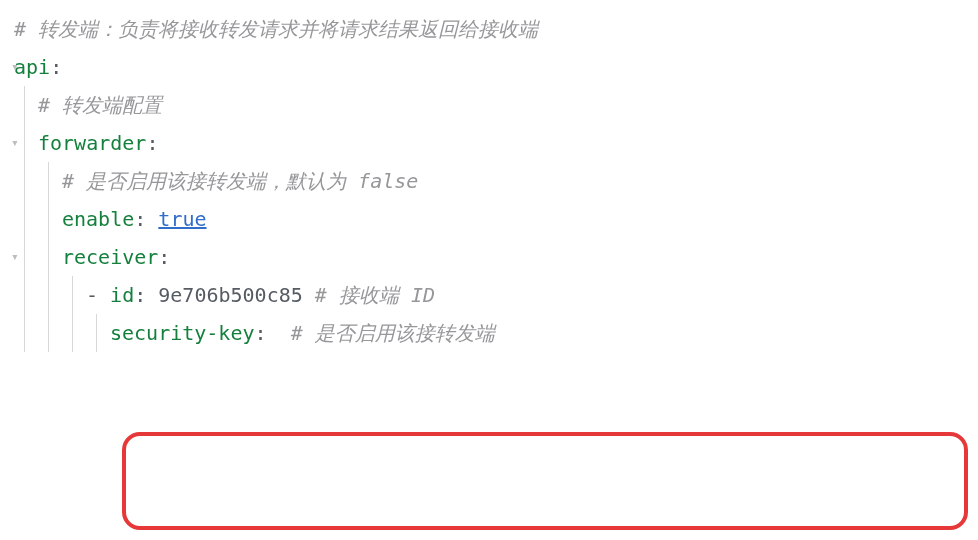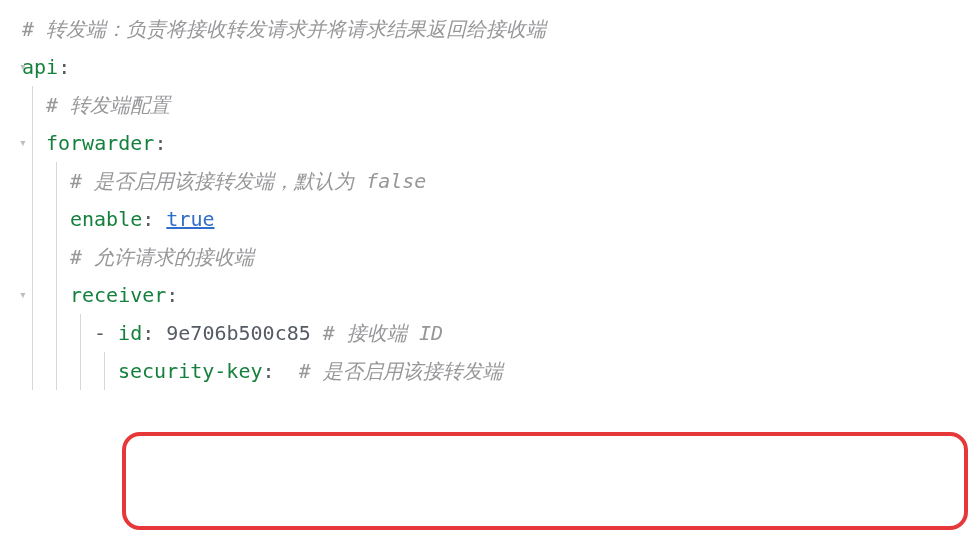--- a/index.html
+++ b/index.html
@@ -20,21 +20,20 @@
   .code-area {
     position: relative;
     padding: 10px 0 10px 14px;
   }
   .line {
     position: relative;
     white-space: pre;
     height: 38px;
     display: flex;
     align-items: center;
-    margin-left: 8px;
   }
   .gutter-marker {
     position: absolute;
     left: -4px;
     top: 50%;
     transform: translateY(-50%);
     width: 10px;
     height: 20px;
     display: flex;
     align-items: center;
@@ -130,24 +129,20 @@
   </div>
 
 
   <div class="line">
     <span class="guide-v"></span><span class="guide-v"></span>
     <span class="content">
       <span class="key">enable</span><span class="value-str">: </span><span class="value-bool">true</span>
     </span>
   </div>
 
-  <div class="line">
-    <span class="guide-v"></span><span class="guide-v"></span>
-    <span class="content comment"># 允许请求的接收端</span>
-  </div>
 
 
   <div class="line">
     <span class="gutter-marker"><span class="fold-icon">▾</span></span>
     <span class="guide-v"></span><span class="guide-v"></span>
     <span class="content">
       <span class="key">receiver</span><span class="value-str">:</span>
     </span>
   </div>
 

